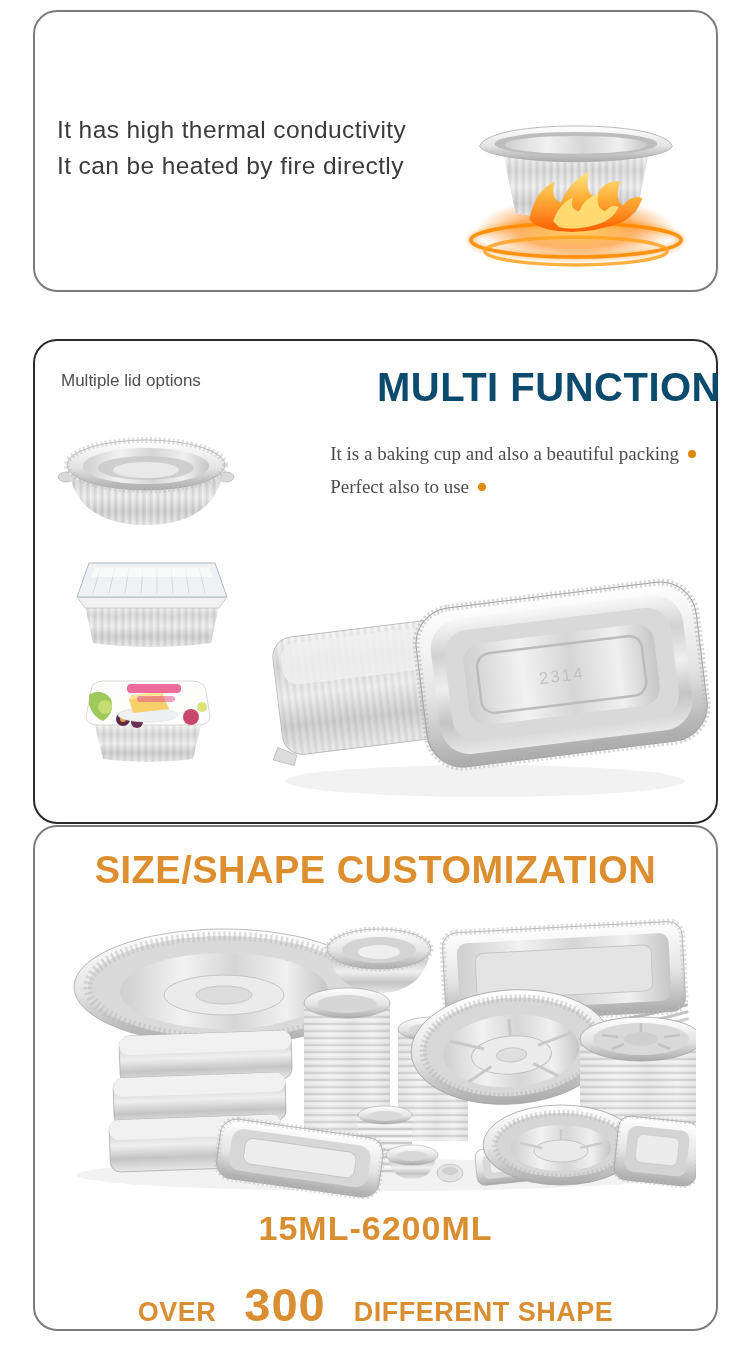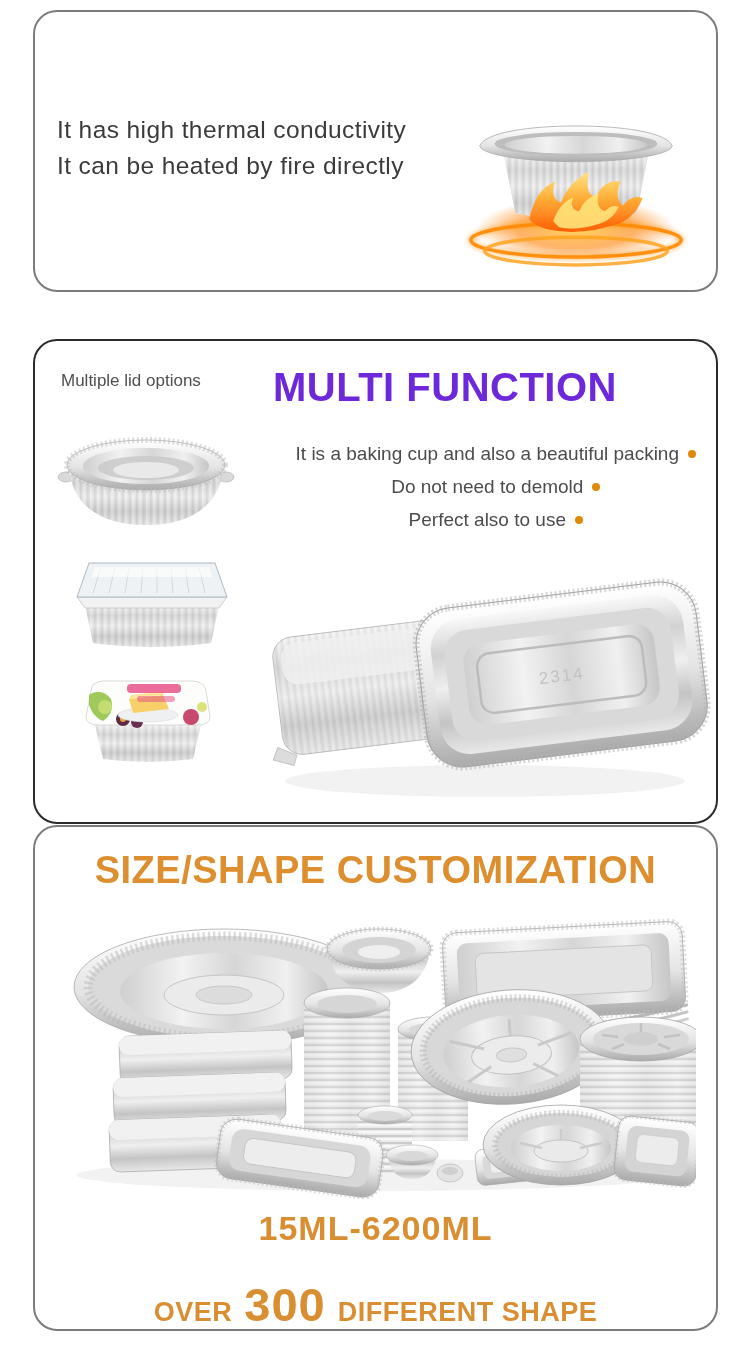--- a/index.html
+++ b/index.html
@@ -6,38 +6,38 @@
   body{width:750px;height:1349px;position:relative;font-family:"Liberation Sans",sans-serif;overflow:hidden;}
   .card{position:absolute;left:33px;width:685px;background:#fff;border:2px solid #7c7c7c;border-radius:24px;box-sizing:border-box;}
   .card.dark{border-color:#2b2b2b;margin-top:24px;}
   
   #panel-thermal{top:10px;height:282px;}
   .thermal-text{position:absolute;left:22px;top:100px;font-size:24.5px;line-height:36px;color:#3b3b3b;letter-spacing:.4px;}
   .fire-img{position:absolute;right:6px;top:88px;width:268px;height:178px;}
   
   #panel-multi{top:315px;height:485px;}
   .lid-label{position:absolute;left:26px;top:30px;font-size:17px;color:#4f4f4f;}
-  .multi-title{position:absolute;left:238px;top:24px;width:448px;text-align:left;
-    font-size:40px;font-weight:700;color:#6d28d9;letter-spacing:.5px;white-space:nowrap;}
-  .bullets{position:absolute;right:20px;top:96px;text-align:center;}
+  .multi-title{position:absolute;left:238px;top:24px;width:448px;text-align:right;
+    font-size:40px;font-weight:700;color:#0c4a6e;letter-spacing:.5px;white-space:nowrap;}
+  .bullets{position:absolute;right:20px;top:96px;text-align:left;font-family:Liberation Serif, serif;}
   .bullet-row{font-size:19px;color:#4c4c4c;line-height:33px;white-space:nowrap;}
   .dot{display:inline-block;width:8px;height:8px;border-radius:50%;background:#e0890a;margin-left:9px;vertical-align:2px;}
   .img-bowl{position:absolute;left:20px;top:76px;width:182px;height:124px;}
   .img-rectlid{position:absolute;left:20px;top:204px;width:194px;height:110px;}
   .img-printed{position:absolute;left:36px;top:324px;width:154px;height:102px;}
   .img-loaf{position:absolute;left:220px;top:202px;width:464px;height:268px;}
   
   #panel-custom{top:825px;height:506px;}
   .custom-title{position:absolute;left:0;top:22px;width:100%;text-align:center;
     font-size:38px;font-weight:700;color:#dd8e2e;letter-spacing:.5px;white-space:nowrap;}
   .img-collage{position:absolute;left:21px;top:80px;width:640px;height:292px;}
   .range-line{position:absolute;left:0;top:382px;width:100%;text-align:center;
     font-size:34px;font-weight:700;color:#d98e32;letter-spacing:1px;}
   .over-line{position:absolute;left:0;top:450px;width:100%;display:flex;justify-content:center;
-    align-items:baseline;gap:12px;color:#d98e32;font-weight:700;}
+    align-items:baseline;gap:28px;color:#d98e32;font-weight:700;}
   .over-small{font-size:27px;letter-spacing:.5px;}
   .over-big{font-size:47px;letter-spacing:1px;}
 </style>
 </head>
 <body>
 
 <svg width="0" height="0" style="position:absolute" aria-hidden="true">
   <defs>
     <linearGradient id="gFoil" x1="0" y1="0" x2="0" y2="1">
       <stop offset="0" stop-color="#f8f8f8"></stop>
@@ -106,21 +106,20 @@
     <path d="M112,120 Q118,102 132,96 Q128,108 138,110 Q144,96 158,92 Q154,106 164,110 Q172,102 178,106 Q172,118 160,122 Q136,130 118,126 Z" fill="#ffe37a" opacity=".9"></path>
   </svg>
 </section>
 
 <section class="card dark" id="panel-multi">
   <div class="lid-label">Multiple lid options</div>
   <h2 class="multi-title" style="margin:0">MULTI FUNCTION</h2>
 
   <div class="bullets">
     <div class="bullet-row"><span>It is a baking cup and also a beautiful packing</span><span class="dot"></span></div>
-    <div class="bullet-row"><span>Do not need to demold</span><span class="dot"></span></div>
     <div class="bullet-row"><span>Perfect also to use</span><span class="dot"></span></div>
   </div>
 
   <svg class="img-bowl" viewBox="0 0 182 124">
     <ellipse cx="11" cy="60" rx="8" ry="5" fill="#d9d9d9" stroke="#ababab" stroke-width=".6"></ellipse>
     <ellipse cx="171" cy="60" rx="8" ry="5" fill="#d9d9d9" stroke="#ababab" stroke-width=".6"></ellipse>
     <path d="M14,52 C18,90 48,108 91,108 C134,108 164,90 168,52 C144,70 38,70 14,52 Z" fill="url(#gFoil)"></path>
     <path d="M14,52 C18,90 48,108 91,108 C134,108 164,90 168,52 C144,70 38,70 14,52 Z" fill="url(#ribsV)" opacity=".4"></path>
     <ellipse cx="91" cy="48" rx="79" ry="25" fill="url(#gRim)" stroke="#a5a5a5" stroke-width=".7"></ellipse>
     <ellipse cx="91" cy="48" rx="79" ry="25" fill="none" stroke="#bdbdbd" stroke-width="6" stroke-dasharray="2 2.5" opacity=".5"></ellipse>

